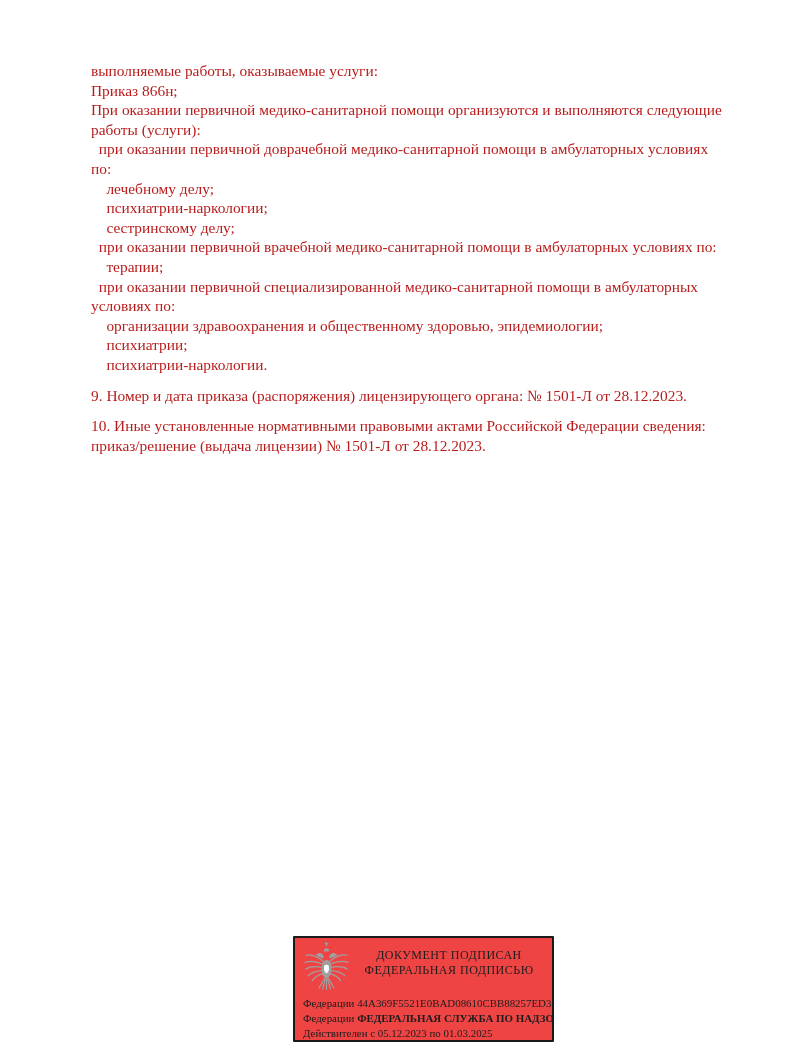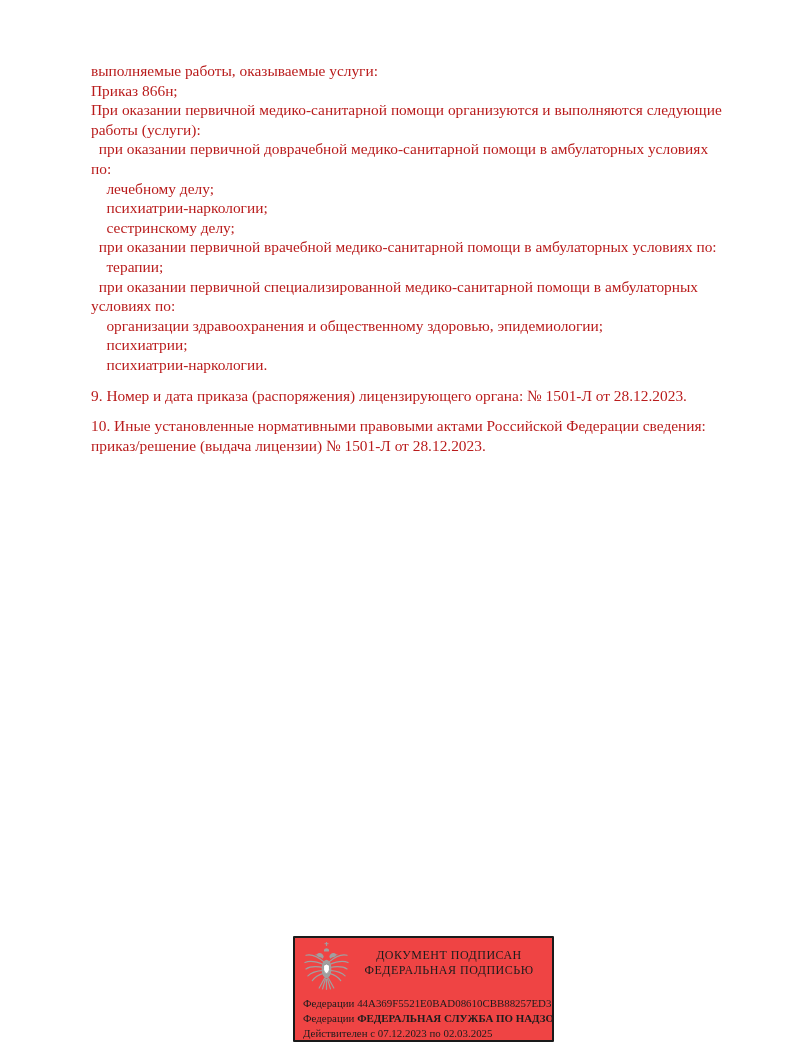--- a/index.html
+++ b/index.html
@@ -125,15 +125,15 @@
       </svg>
     </div>
     <div class="stamp-title">
       <div>ДОКУМЕНТ ПОДПИСАН</div>
       <div>ФЕДЕРАЛЬНАЯ ПОДПИСЬЮ</div>
     </div>
   </div>
   <div class="stamp-lines">
     <div class="stamp-line"><span>Федерации</span> <span>44A369F5521E0BAD08610CBB88257ED3</span></div>
     <div class="stamp-line"><span>Федерации</span> <span class="bold">ФЕДЕРАЛЬНАЯ СЛУЖБА ПО НАДЗОРУ В С</span></div>
-    <div class="stamp-line">Действителен с 07.12.2023 по 02.03.2025</div>
+    <div class="stamp-line">Действителен с 05.12.2023 по 01.03.2025</div>
   </div>
 </div>
 
 </body></html>

